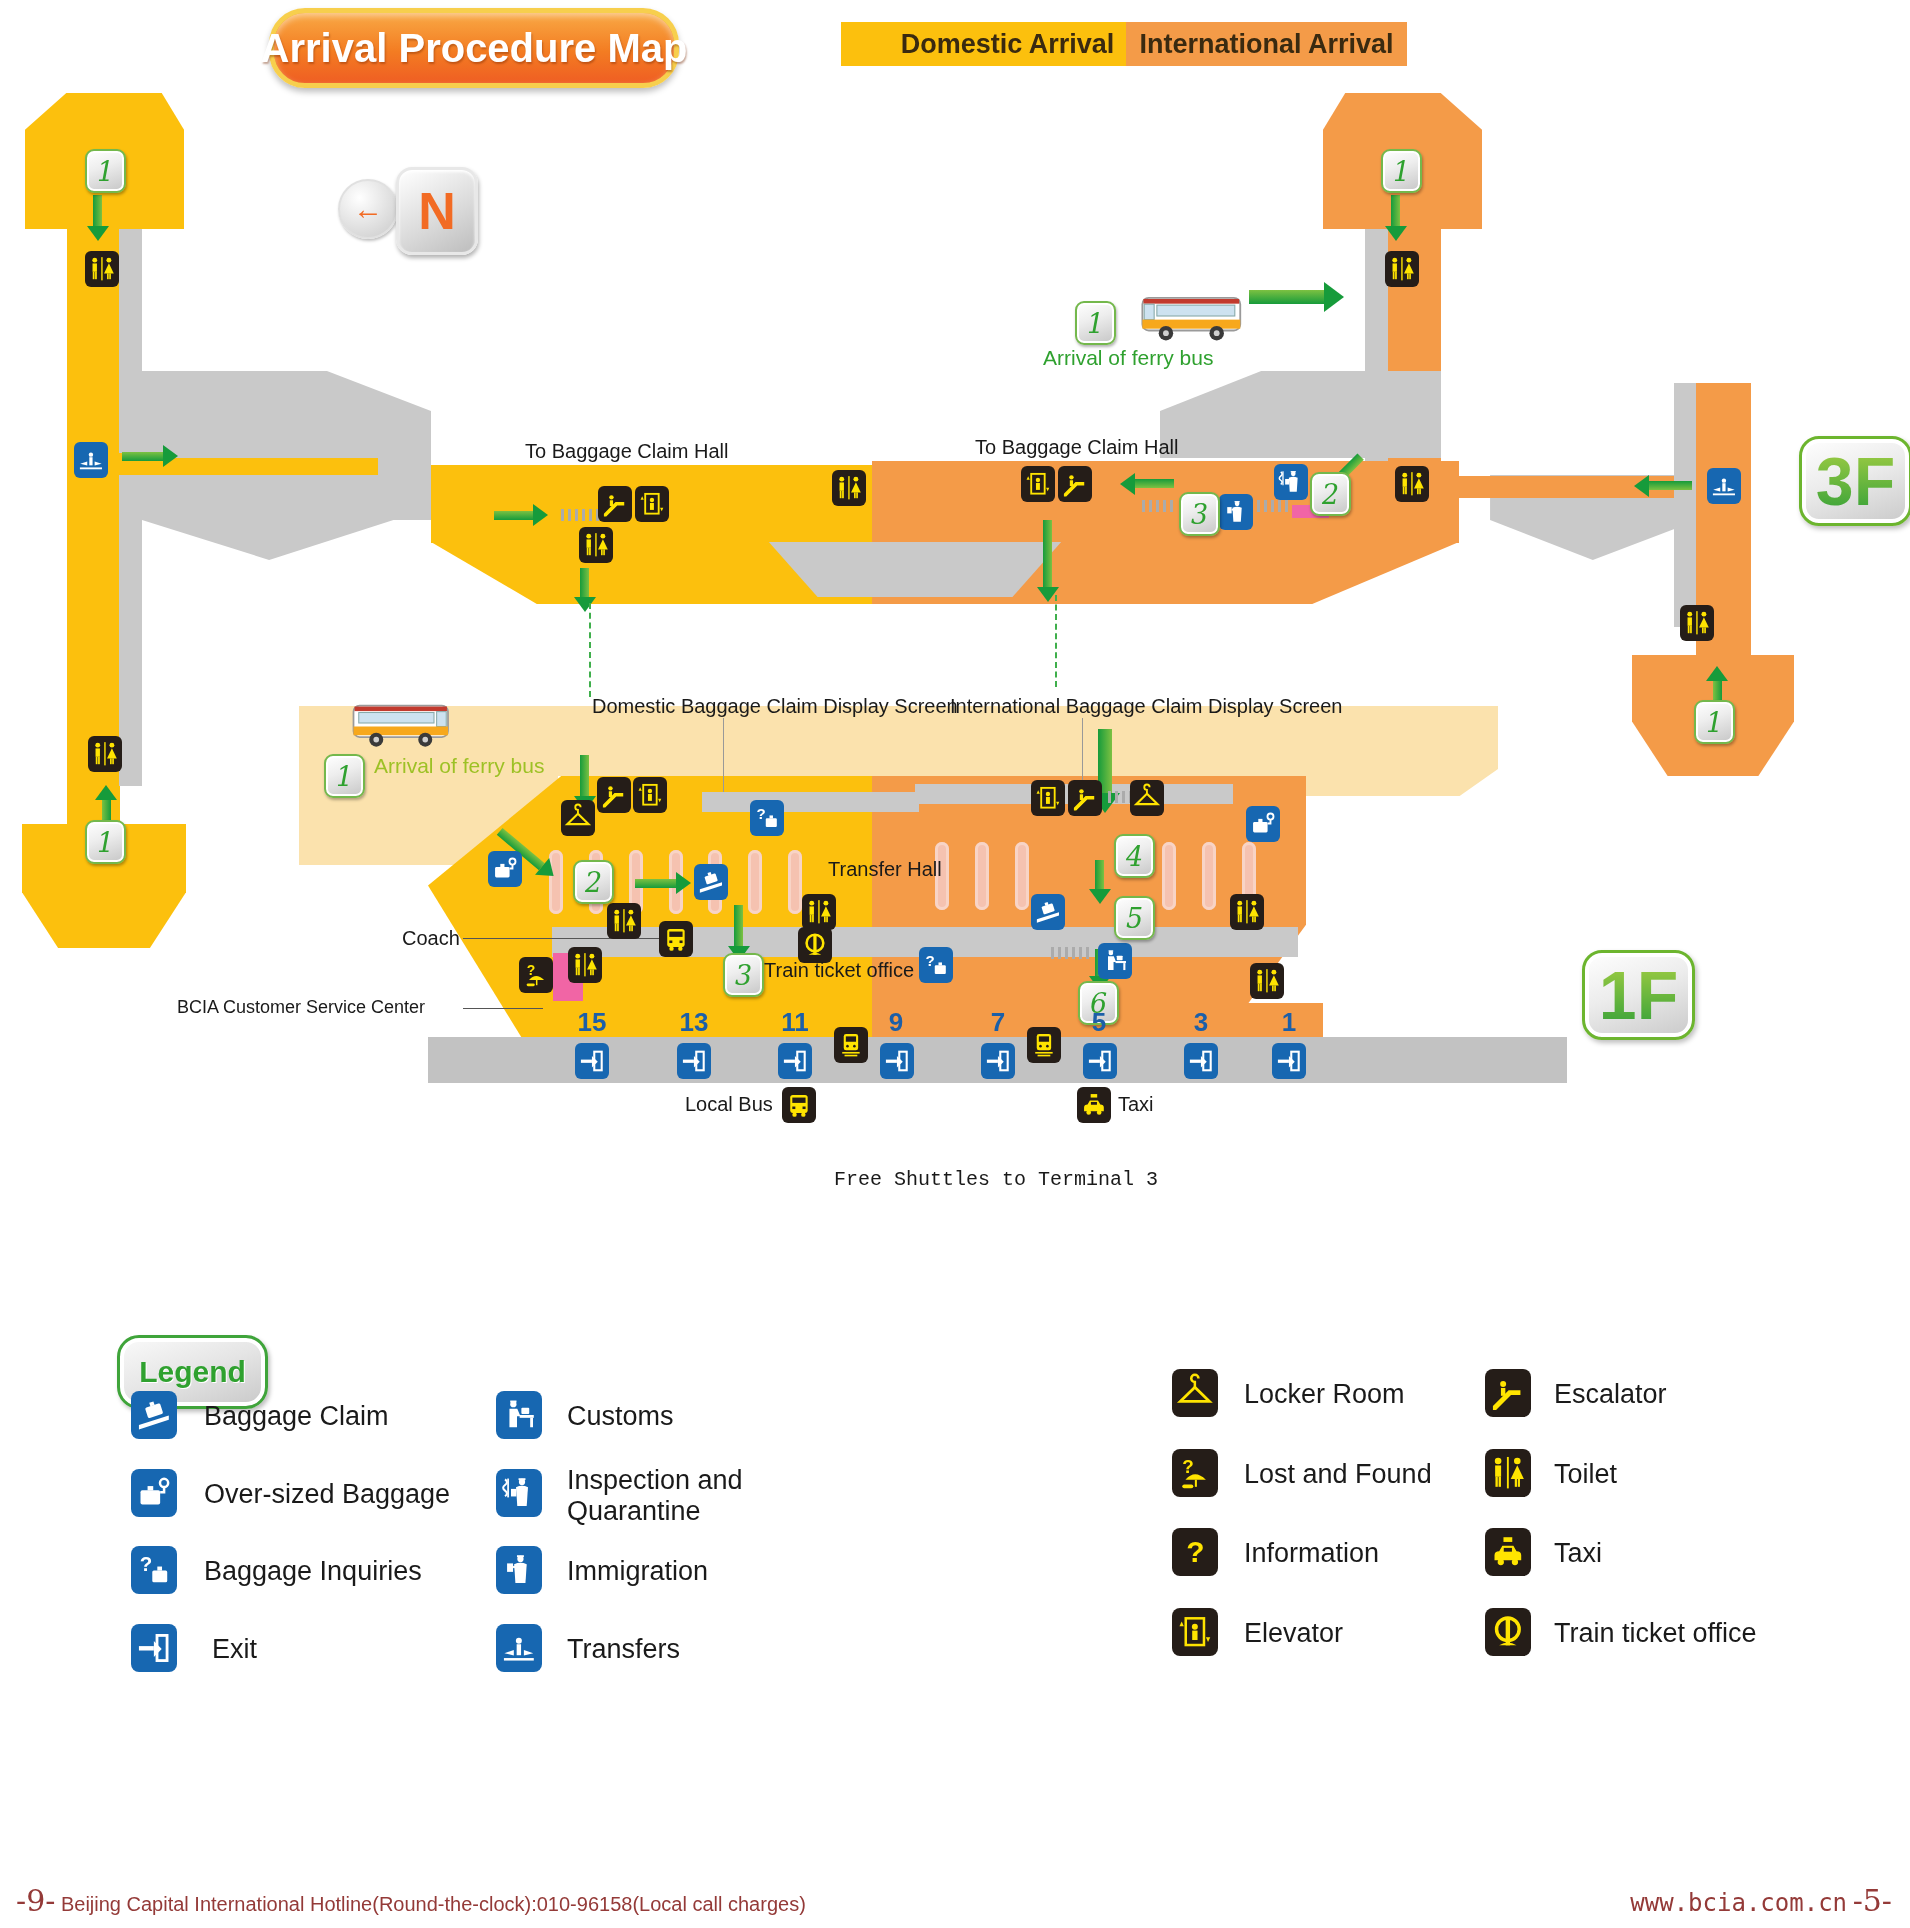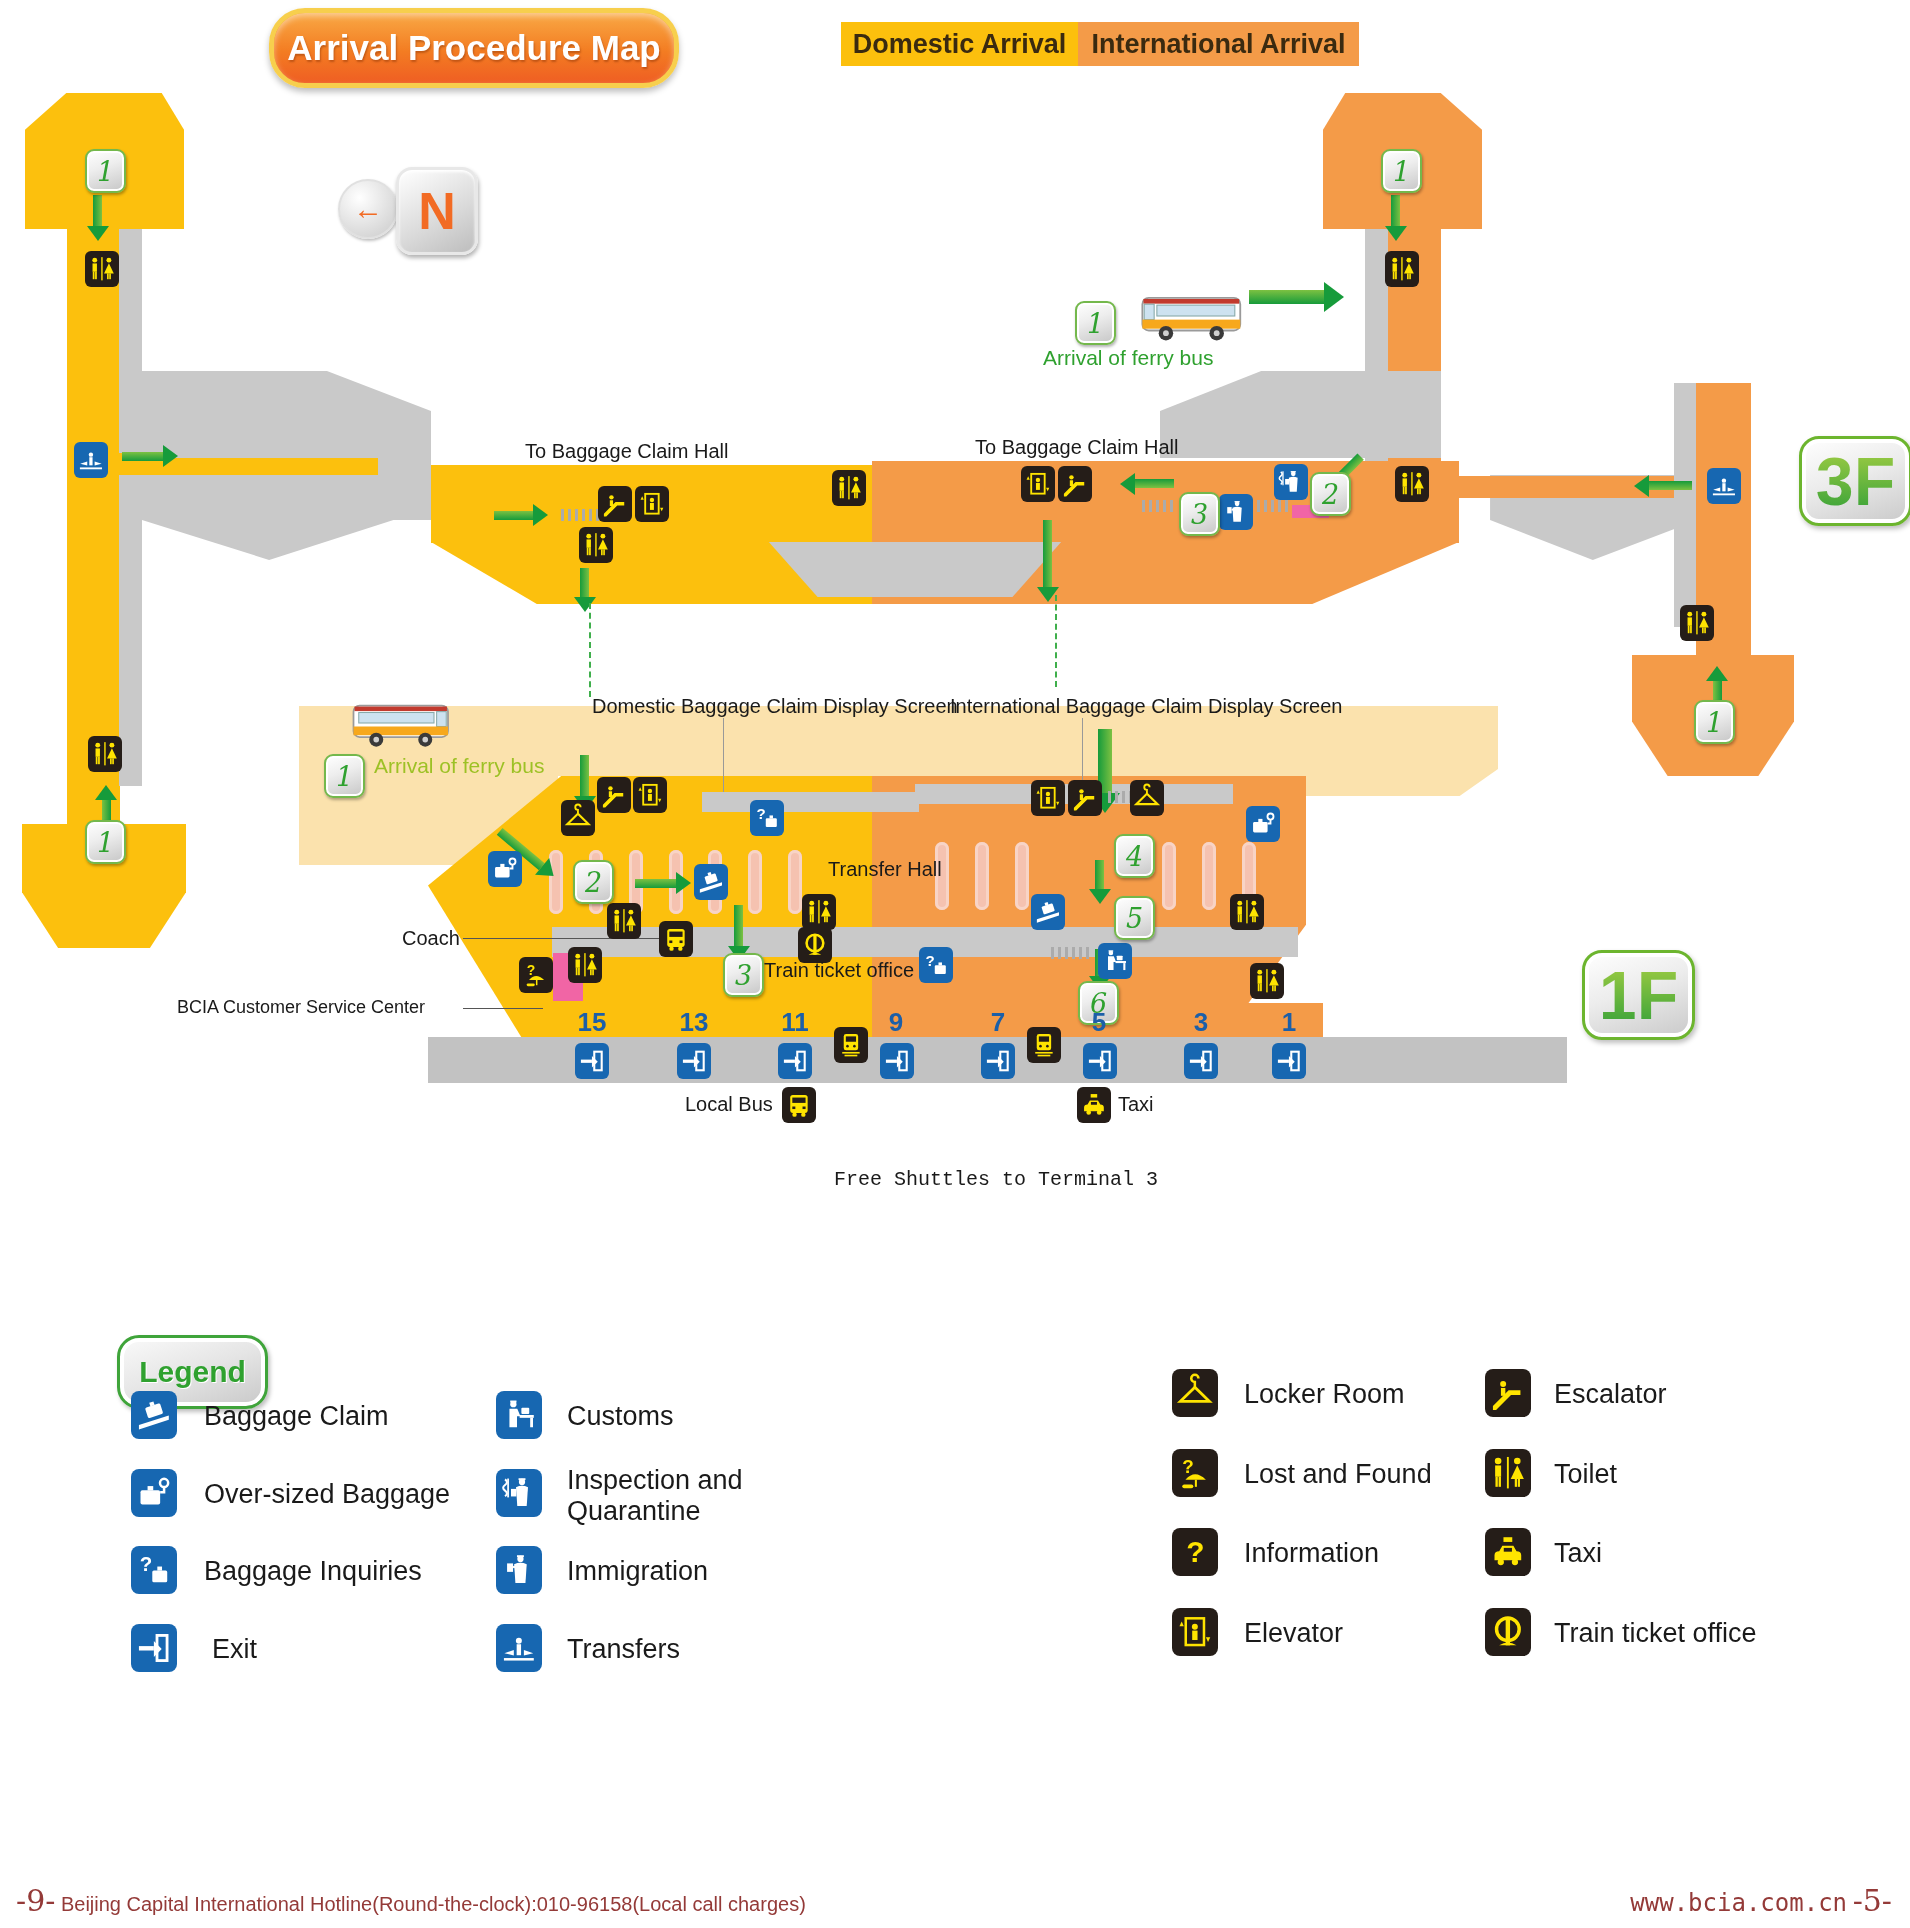--- a/index.html
+++ b/index.html
@@ -9,24 +9,24 @@
   
   .fill-dom{background:#FCC00D;}
   .fill-int{background:#F49B48;}
   .fill-pale{background:#FBE2AD;}
   .fill-gray{background:#C9C9C9;}
   
   .title-btn{left:269px;top:8px;width:400px;height:70px;border-radius:36px;
      background:linear-gradient(180deg,#F9A945 0%,#F37C22 55%,#EF5E23 100%);
      border:5px solid #F7CF4D;box-shadow:0 4px 6px rgba(0,0,0,.25), inset 0 3px 6px rgba(255,255,255,.45);
      display:flex;align-items:center;justify-content:center;}
-  .title-btn span{color:#fff;font-size:35px;font-weight:bold;text-shadow:1px 2px 2px rgba(120,40,0,.4);white-space:nowrap;}
+  .title-btn span{color:#fff;font-size:40px;font-weight:bold;text-shadow:1px 2px 2px rgba(120,40,0,.4);white-space:nowrap;}
   
   .type-bar{left:841px;top:22px;height:44px;display:flex;}
-  .type-dom{width:237px;background:#FCC00D;display:flex;align-items:center;justify-content:center;}
+  .type-dom{width:237px;background:#FCC00D;display:flex;align-items:center;justify-content:center;padding-left:48px;}
   .type-int{width:281px;background:#F49B48;display:flex;align-items:center;justify-content:center;}
   .type-bar span{font-size:27px;font-weight:bold;color:#3A2A10;white-space:nowrap;}
   
   .compass-circle{left:338px;top:179px;width:56px;height:56px;border-radius:50%;
      background:radial-gradient(circle at 35% 30%,#ffffff,#c9c9c9);border:2px solid #e0e0e0;
      box-shadow:1px 2px 3px rgba(0,0,0,.25);display:flex;align-items:center;justify-content:center;
      color:#F26B24;font-size:30px;font-weight:800;}
   .compass-square{left:396px;top:167px;width:76px;height:82px;border-radius:16px;
      background:linear-gradient(150deg,#ffffff 0%,#d9d9d9 60%,#bdbdbd 100%);
      border:3px solid #e8e8e8;box-shadow:1px 3px 4px rgba(0,0,0,.3), inset 0 2px 3px #fff;

